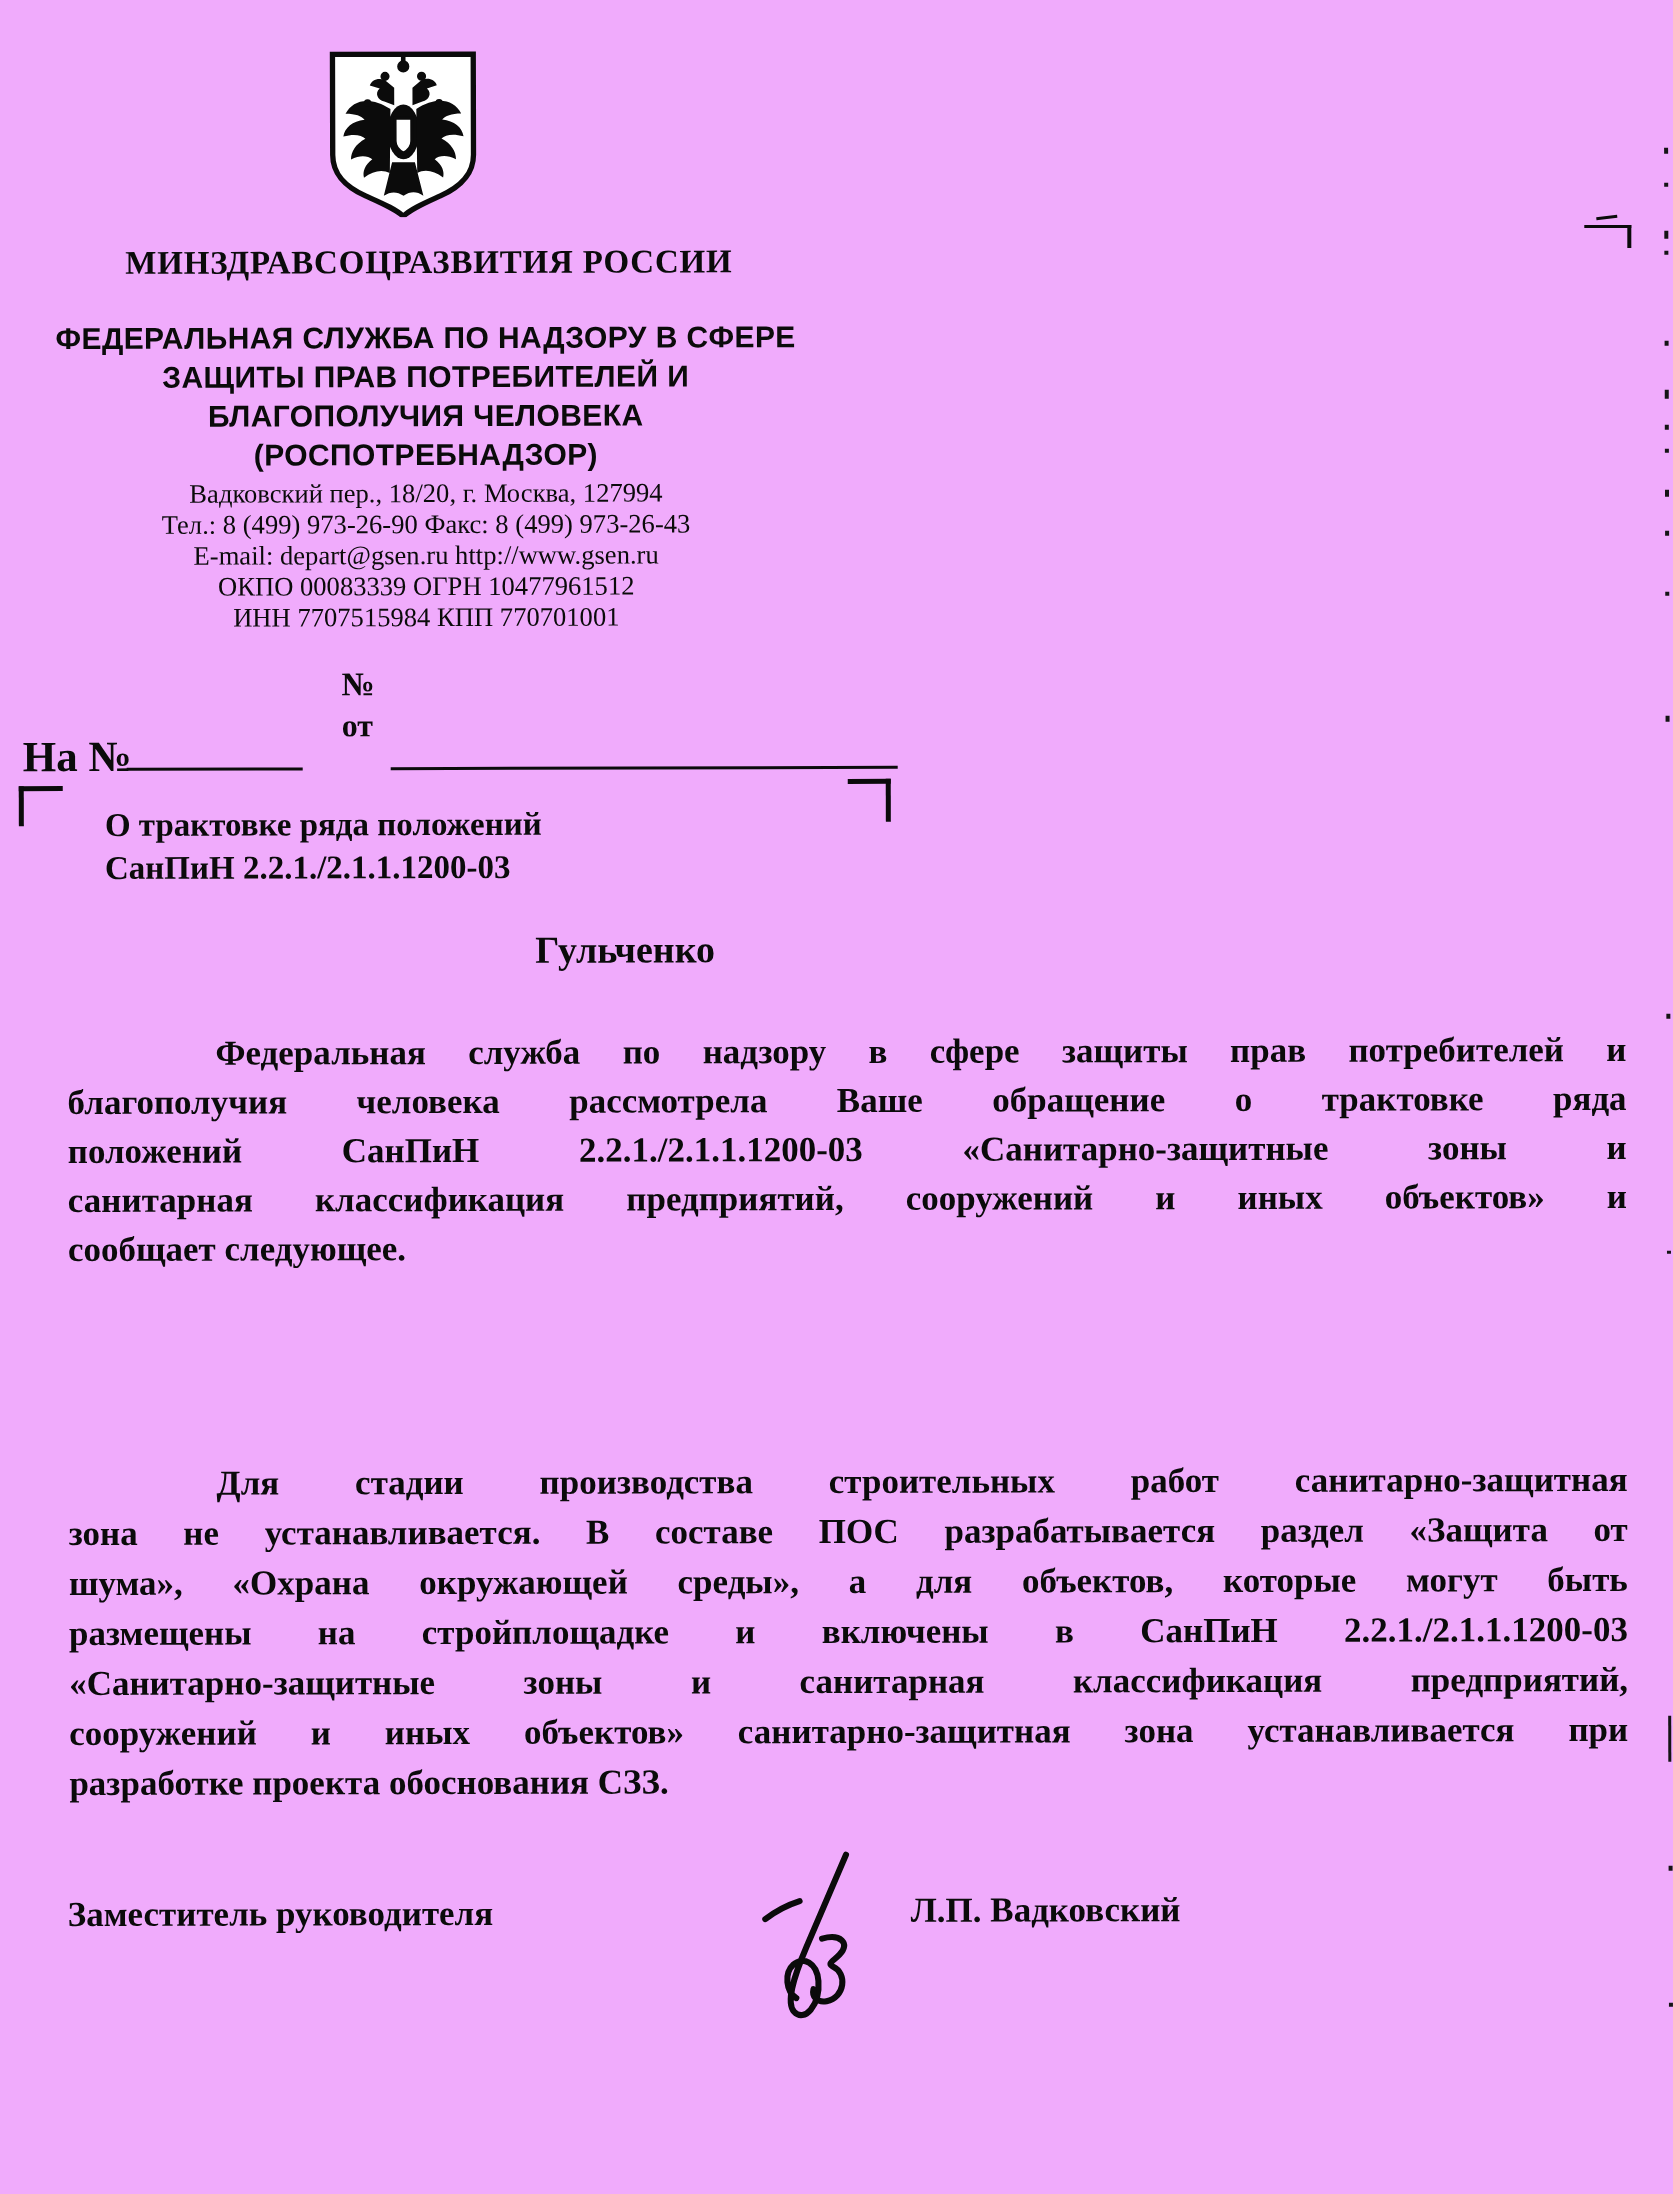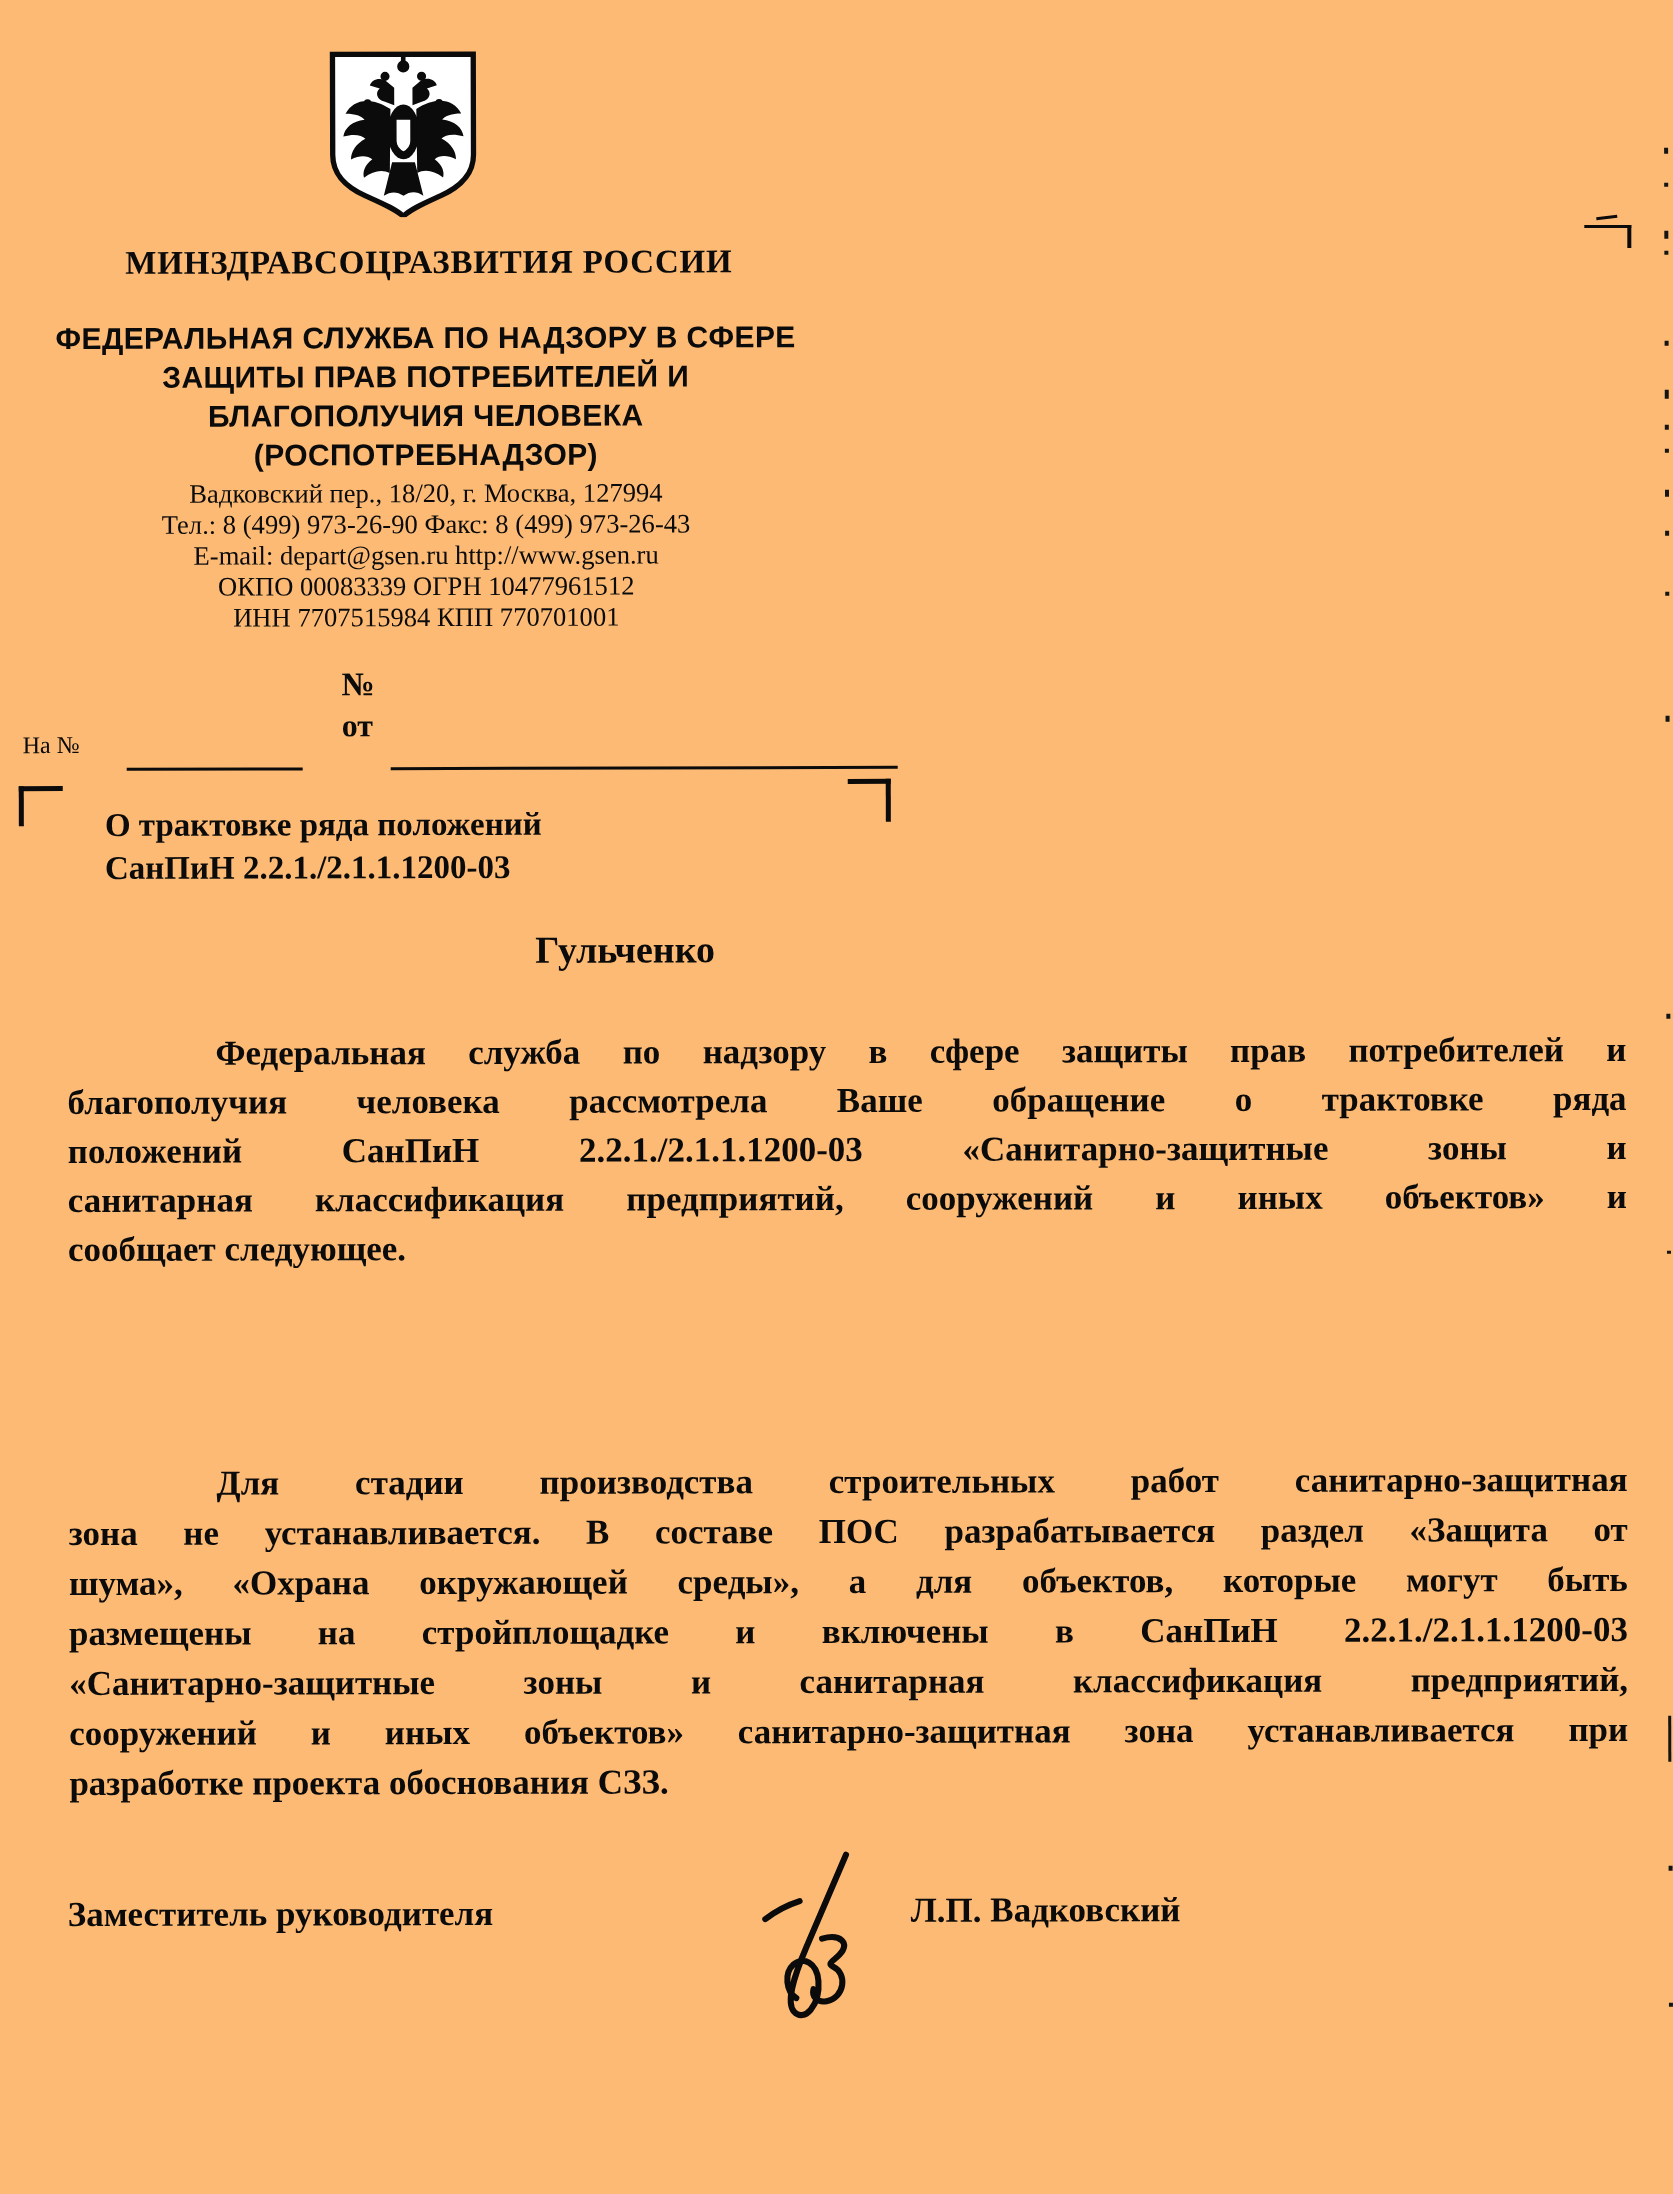--- a/index.html
+++ b/index.html
@@ -1,35 +1,35 @@
 <!DOCTYPE html>
 <html style="font-size:12px"><head>
 <meta charset="utf-8">
 <style>
   html,body{margin:0;padding:0;background:#ffffff;}
   body{width:1673px;height:2194px;position:relative;
        font-family:"Liberation Serif",serif;color:#0b0b0b;
        -webkit-font-smoothing:antialiased;}
-  .page{position:absolute;left:0;top:0;width:1673px;height:2194px;background:#fdba74;overflow:hidden;}
+  .page{position:absolute;left:0;top:0;width:1673px;height:2194px;background:#f0abfc;overflow:hidden;}
   .inner{position:absolute;left:0;top:0;width:1673px;height:2194px;transform:rotate(-0.15deg);transform-origin:50% 40%;}
   .abs{position:absolute;}
 
   
   .emblem{left:327px;top:47px;width:156px;height:169px;}
   .ministry{left:24px;top:243px;width:813px;text-align:center;
             font-size:33px;font-weight:600;letter-spacing:0.8px;white-space:nowrap;}
   .service{left:19px;top:317px;width:816px;text-align:center;
            font-family:"Liberation Sans",sans-serif;font-weight:700;
            font-size:30px;line-height:39px;letter-spacing:0.4px;}
   .contacts{left:19px;top:477px;width:816px;text-align:center;
             font-size:26.6px;line-height:31px;font-weight:500;}
 
   
   .num-label{left:342px;top:665px;font-size:33px;font-weight:600;}
-  .na-label{left:23px;top:730px;font-size:24px;font-weight:400;text-align:right;}
+  .na-label{left:23px;top:730px;font-size:43px;font-weight:700;text-align:right;}
   .ot-label{left:342px;top:706px;font-size:32px;font-weight:600;}
   .blank{height:0;border-bottom:3.8px solid #0b0b0b;}
   .blank1{left:127px;top:766px;width:176px;}
   .blank2{left:391px;top:766px;width:507px;}
 
   
   .crn{border:0 solid #0b0b0b;}
   .crn-left{left:19px;top:784px;width:39px;height:35px;border-top-width:5.3px;border-left-width:5.3px;}
   .crn-right{left:848px;top:779px;width:38px;height:38px;border-top-width:5.3px;border-right-width:5.3px;}
   .crn-page{left:1586px;top:227px;width:43px;height:20px;border-top-width:3.8px;border-right-width:4.6px;}

